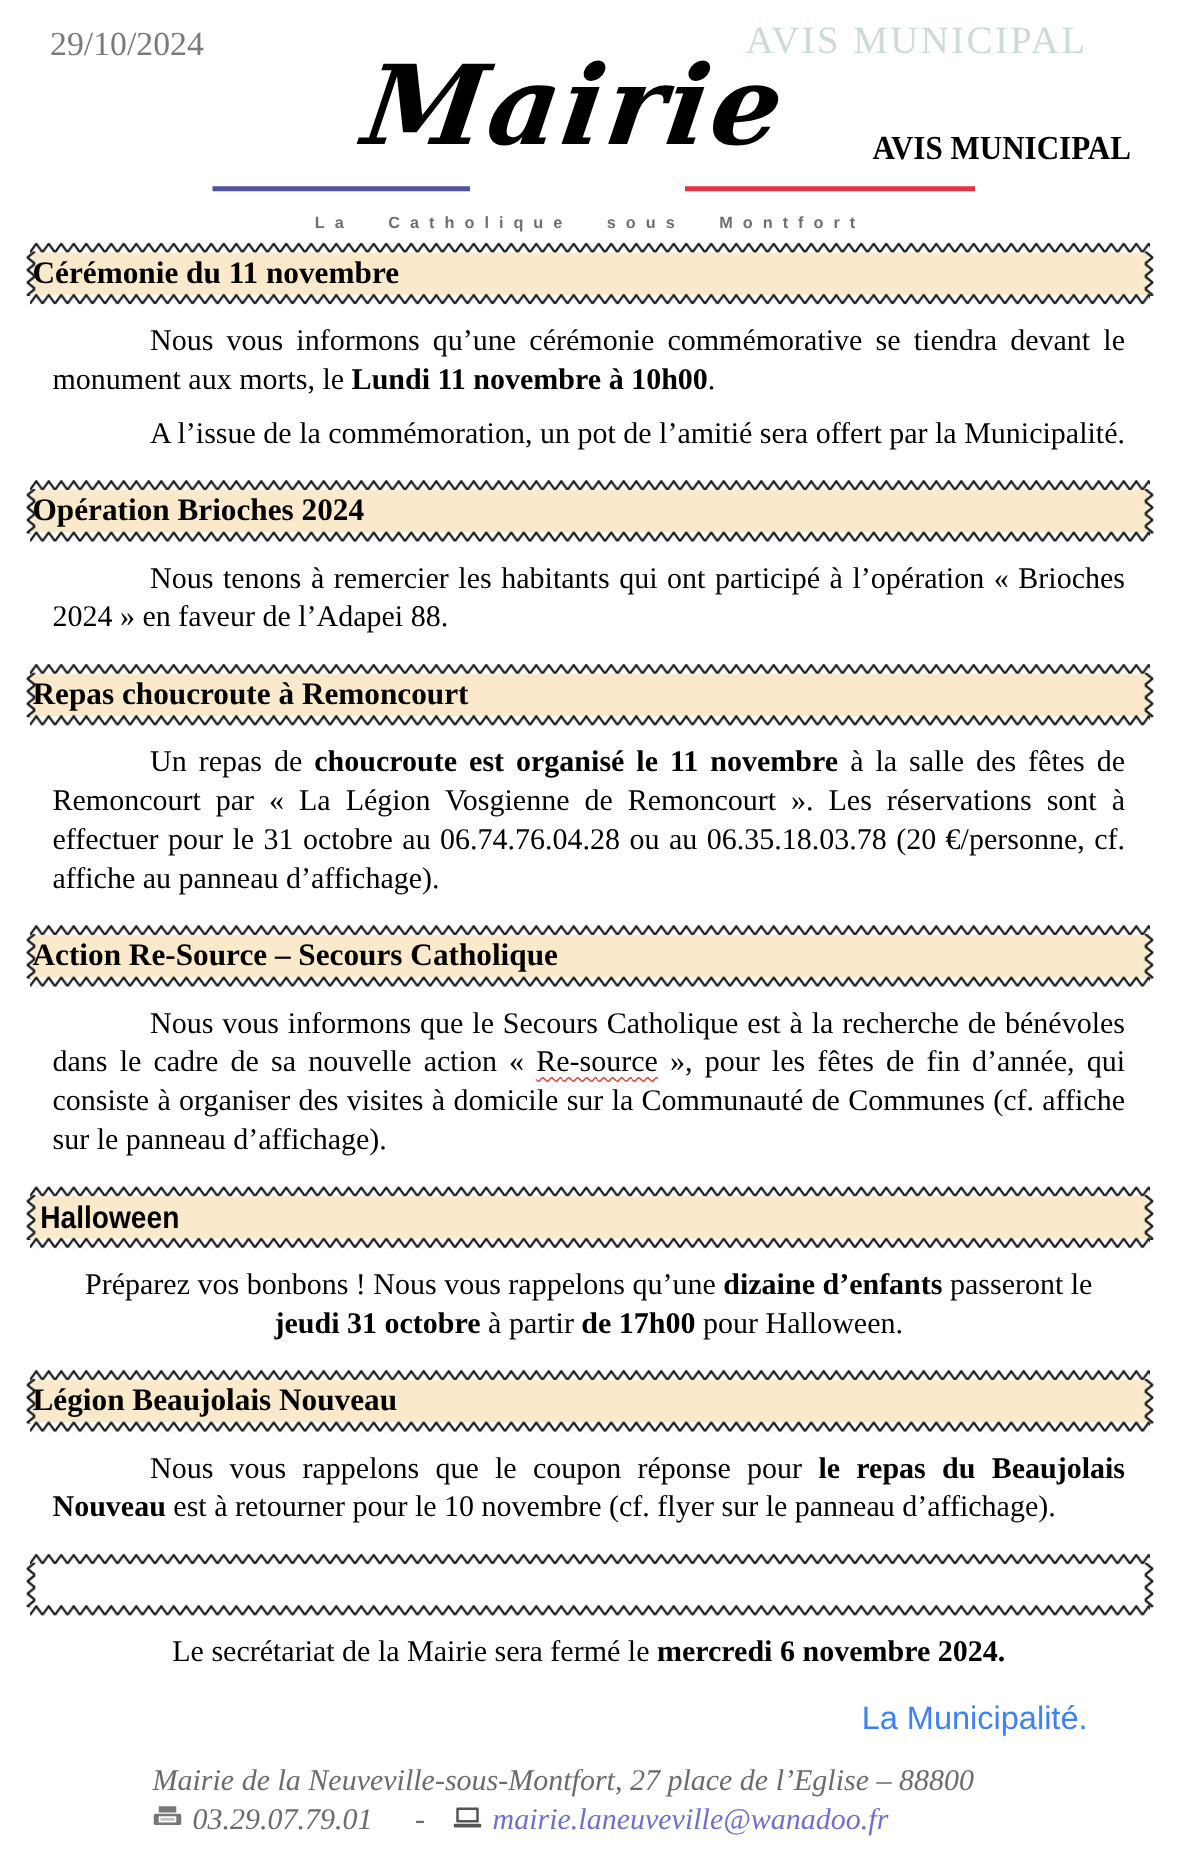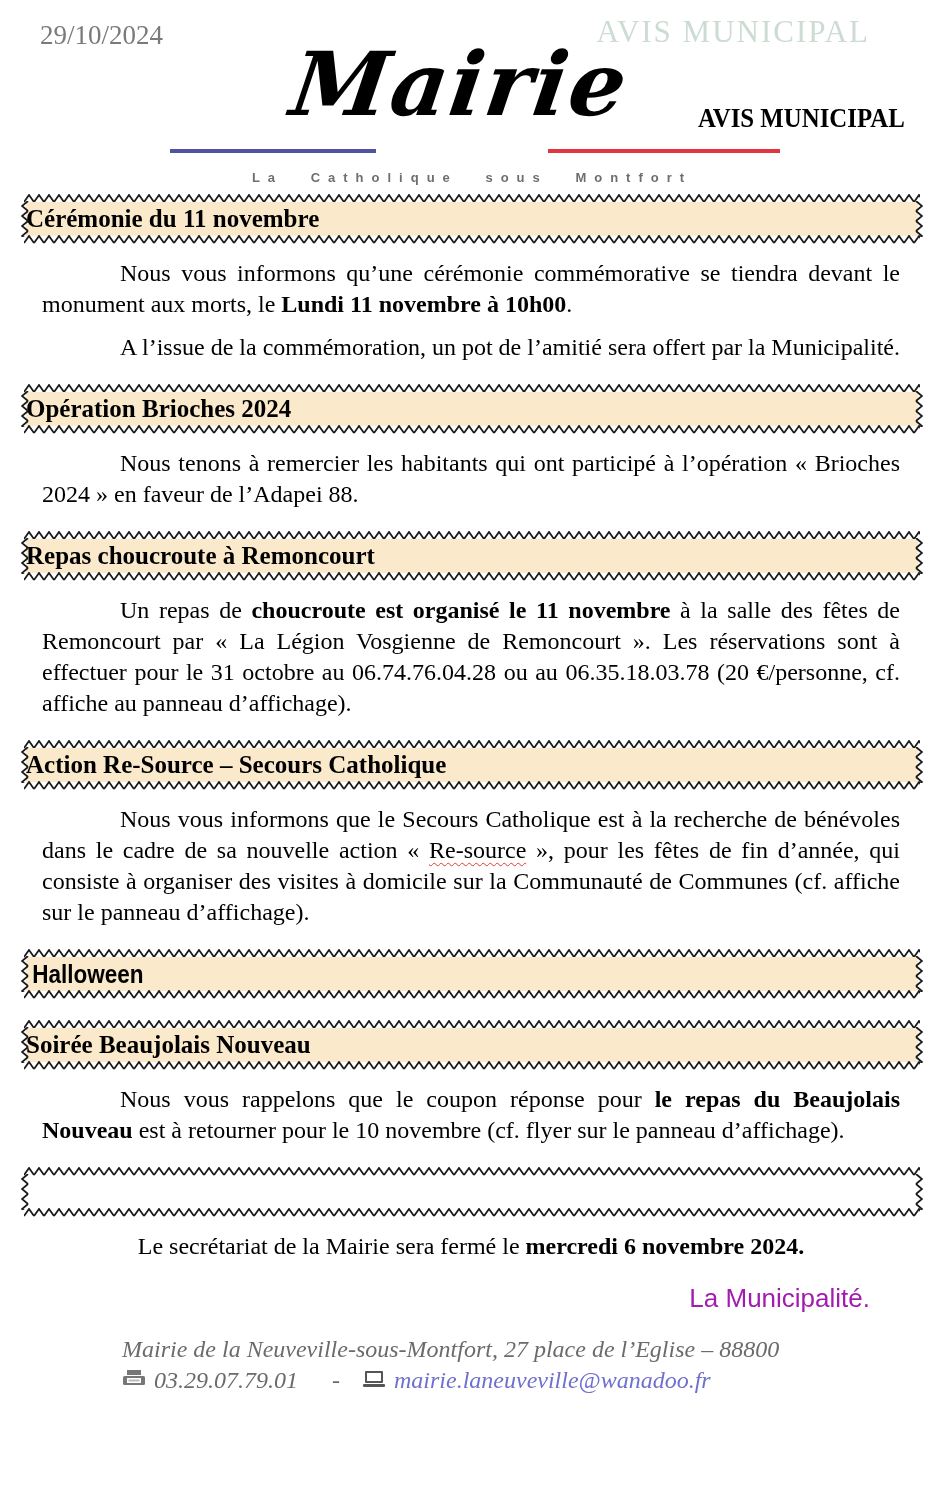--- a/index.html
+++ b/index.html
@@ -63,21 +63,21 @@
   p.para.indent{text-indent:78px;}
   .squiggle{
     text-decoration-line:underline;text-decoration-style:wavy;
     text-decoration-color:var(--squiggle);text-decoration-thickness:1px;
     text-underline-offset:4px;
   }
 
   
   .closing{
     margin:16px 74px 0 0;text-align:right;
-    font-family:"Liberation Sans", sans-serif;font-size:26px;color:#a21caf;
+    font-family:"Liberation Sans", sans-serif;font-size:26px;color:#3b82f6;
   }
   .footer{
     margin-top:20px;padding-left:122px;font-style:italic;
     font-size:24px;line-height:31px;color:#6b6b6b;
   }
   .footer-contact{display:flex;align-items:center;gap:8px;}
   .contact-sep{margin:0 14px 0 26px;}
   .email-link{color:var(--link);cursor:pointer;}
   .icon{display:inline-block;vertical-align:middle;}
 </style>
@@ -212,29 +212,32 @@
       <svg class="zz zz-left" preserveAspectRatio="none">
             <rect width="100%" height="100%" fill="url(#zzv)"></rect>
           </svg>
       <svg class="zz zz-right" preserveAspectRatio="none">
             <rect width="100%" height="100%" fill="url(#zzv)"></rect>
           </svg>
       <svg class="zz zz-bottom" preserveAspectRatio="none">
             <rect width="100%" height="100%" fill="url(#zzh)"></rect>
           </svg>
     </div>
-  </div>
-
-  <div class="section">
-    <div class="banner">
-      <svg class="zz zz-top" preserveAspectRatio="none">
-            <rect width="100%" height="100%" fill="url(#zzh)"></rect>
-          </svg>
-      <div class="banner-bar">
-        <span class="banner-title">Soirée Beaujolais Nouveau</span>
+    <div class="section-body">
+          <p class="para center"><span>Préparez vos bonbons ! Nous vous rappelons qu’une </span><b>dizaine d’enfants</b><span> passeront le </span><b>jeudi 31 octobre</b><span> à partir </span><b>de 17h00</b><span> pour Halloween.</span></p>
+        </div>
+  </div>
+
+  <div class="section">
+    <div class="banner">
+      <svg class="zz zz-top" preserveAspectRatio="none">
+            <rect width="100%" height="100%" fill="url(#zzh)"></rect>
+          </svg>
+      <div class="banner-bar">
+        <span class="banner-title">Légion Beaujolais Nouveau</span>
       </div>
       <svg class="zz zz-left" preserveAspectRatio="none">
             <rect width="100%" height="100%" fill="url(#zzv)"></rect>
           </svg>
       <svg class="zz zz-right" preserveAspectRatio="none">
             <rect width="100%" height="100%" fill="url(#zzv)"></rect>
           </svg>
       <svg class="zz zz-bottom" preserveAspectRatio="none">
             <rect width="100%" height="100%" fill="url(#zzh)"></rect>
           </svg>

